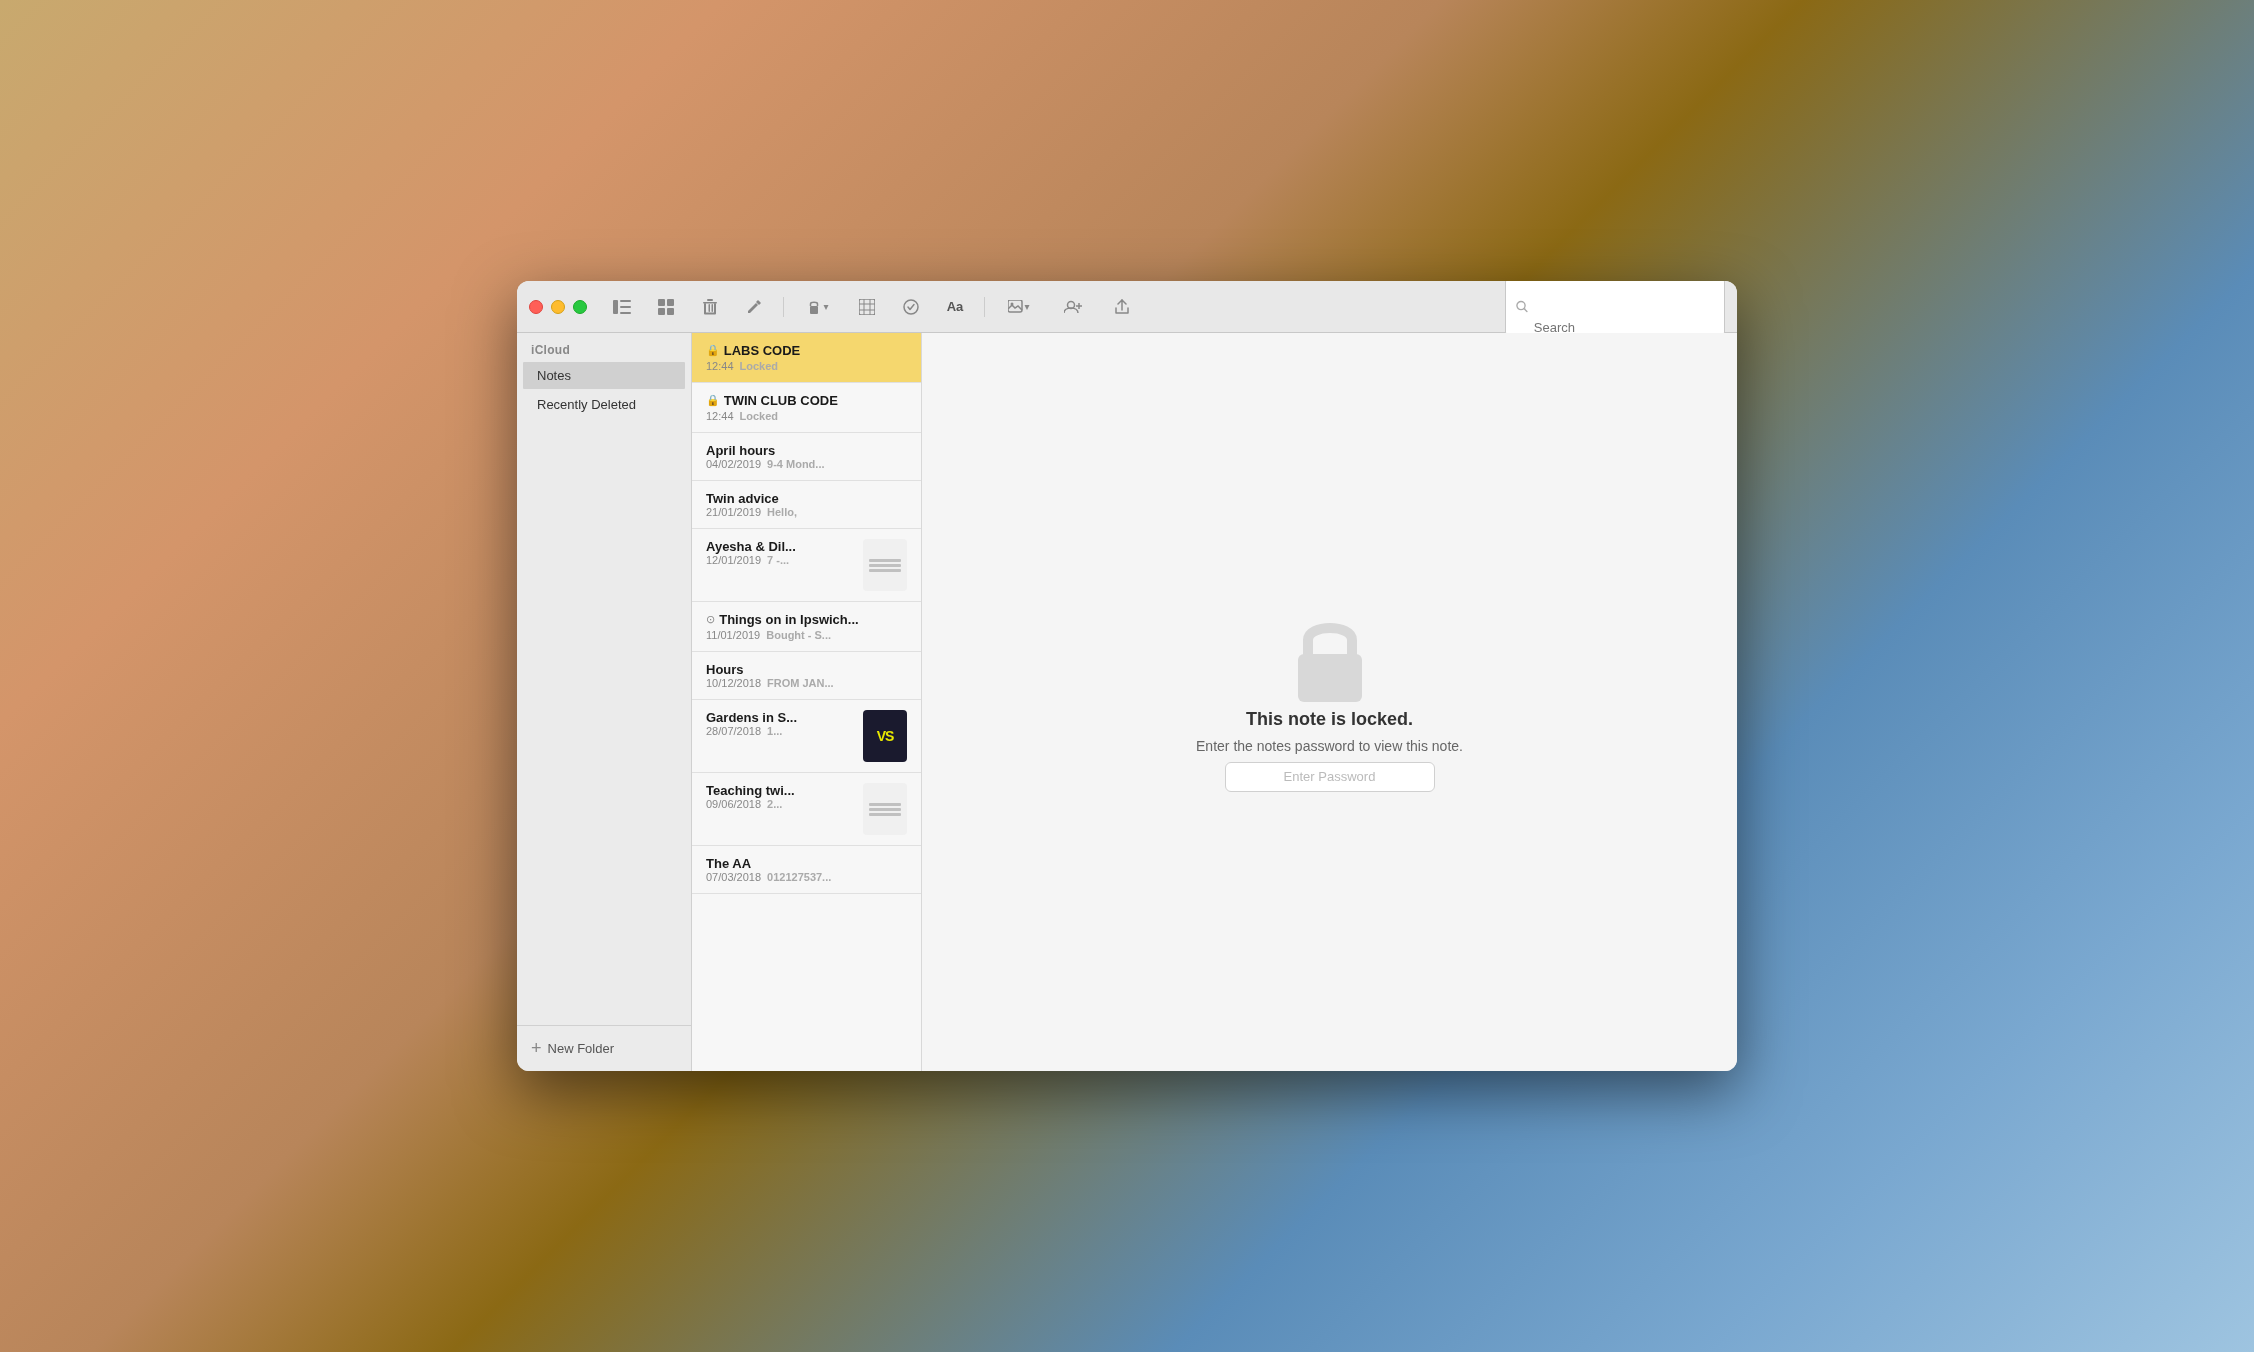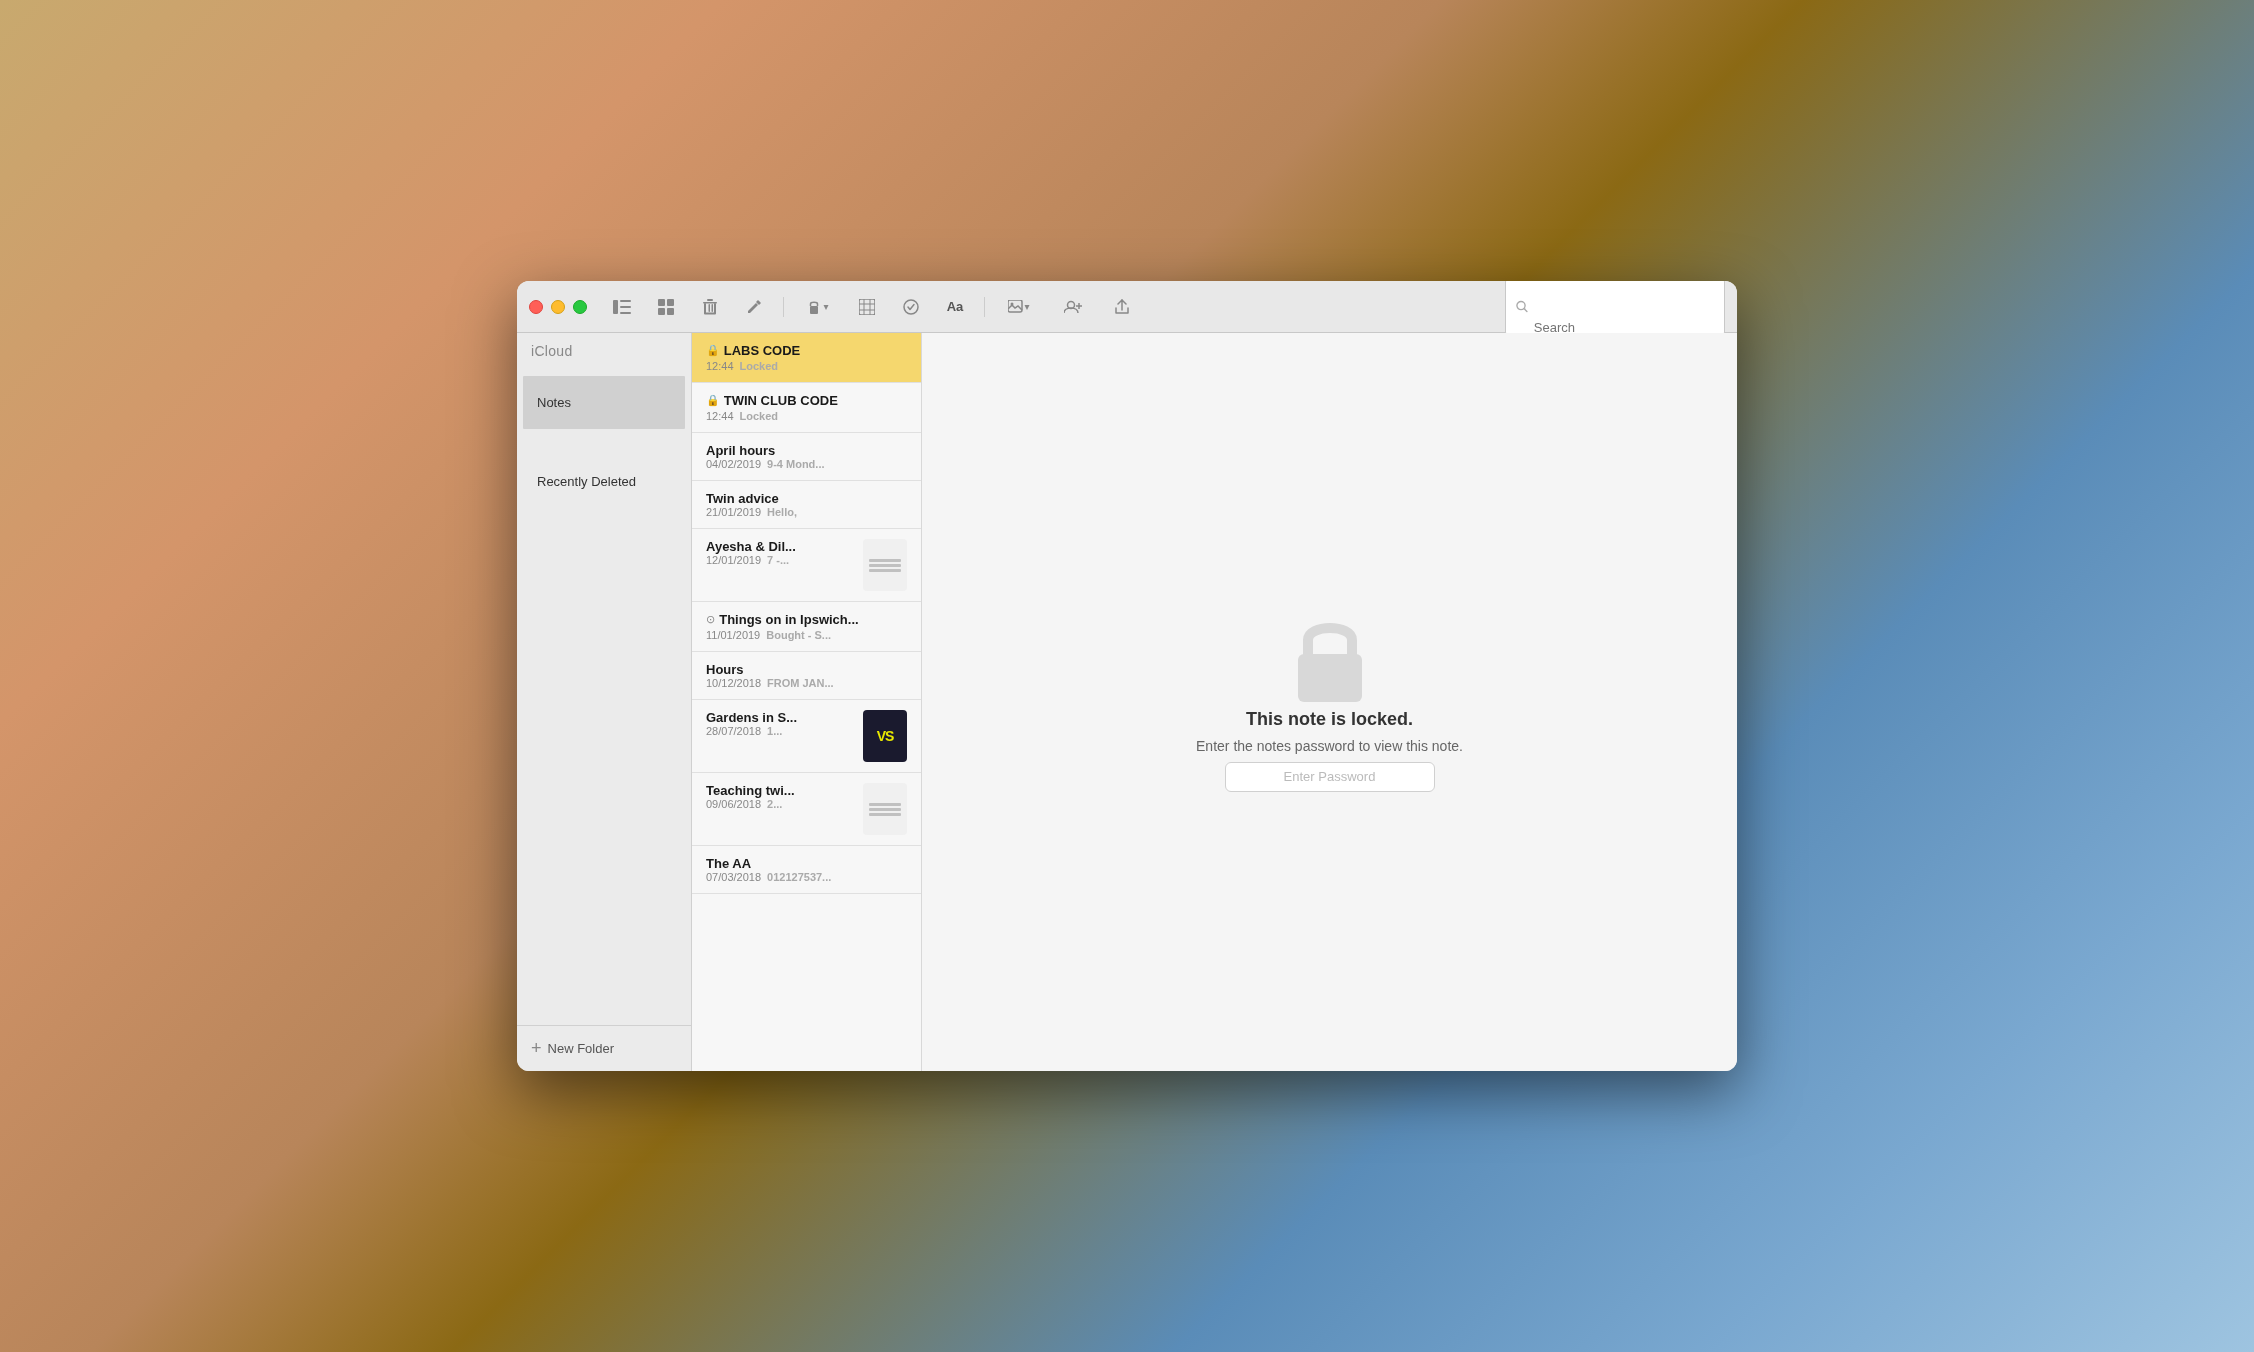--- a/index.html
+++ b/index.html
@@ -112,33 +112,33 @@
       width: 175px;
       background: #ebebeb;
       border-right: 1px solid #d0d0d0;
       display: flex;
       flex-direction: column;
       flex-shrink: 0;
     }
 
     .sidebar-section-header {
       padding: 10px 14px 4px;
-      font-size: 14px;
+      font-size: 12px;
       color: #888;
-      font-weight: 400;
+      font-weight: 700;
       letter-spacing: 0.3px;
     }
 
     .sidebar-item {
-      padding: 19px 14px;
+      padding: 6px 14px;
       font-size: 13px;
       color: #333;
       cursor: pointer;
       border-radius: 1px;
-      margin: 13px 6px;
+      margin: 1px 6px;
     }
     .sidebar-item.active {
       background: #d0d0d0;
       font-weight: 500;
     }
 
     .sidebar-footer {
       margin-top: auto;
       padding: 12px 14px;
       border-top: 1px solid #d0d0d0;

